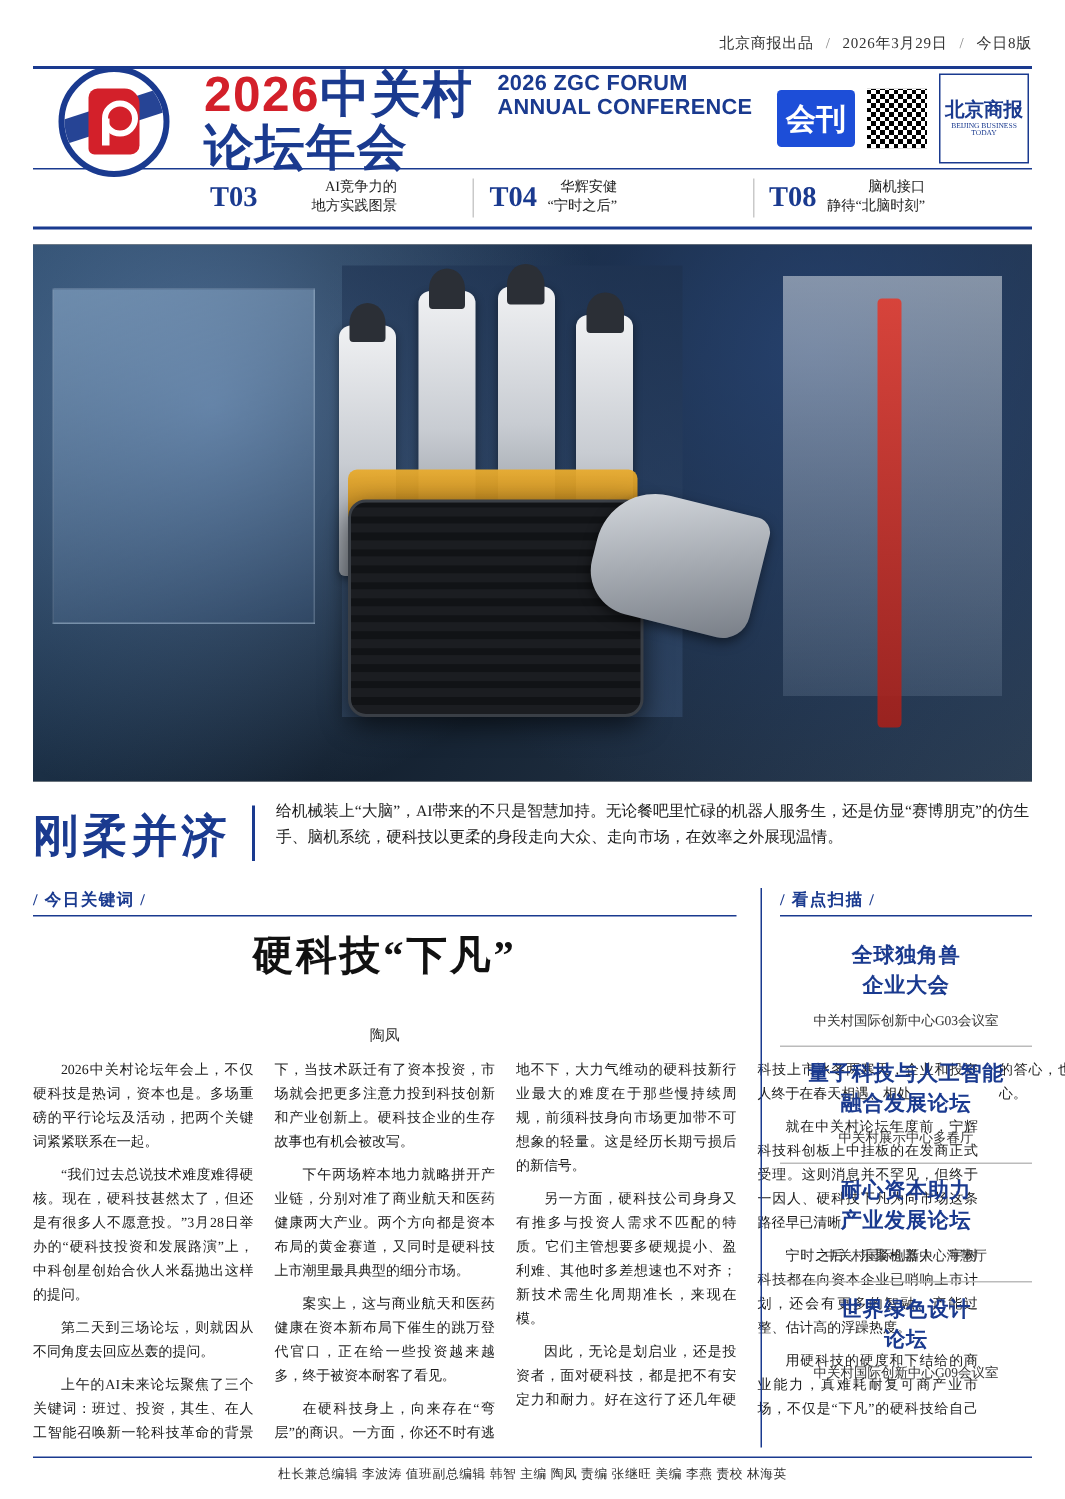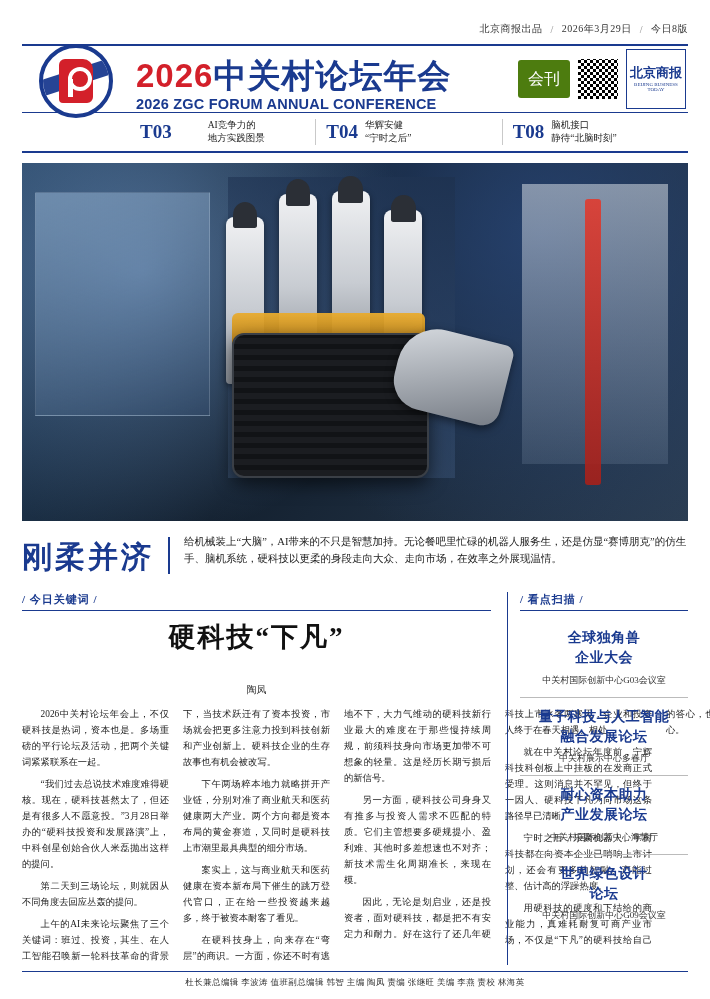--- a/index.html
+++ b/index.html
@@ -94,22 +94,22 @@
     content: "";
     position: absolute;
     left: 9px; top: 20px;
     width: 5px; height: 18px;
     background: #fff;
   }
   .title-block {
     flex: 1;
     padding-left: 6px;
     display: flex;
-    flex-direction: column;
-    justify-content: flex-end;
+    flex-direction: row;
+    justify-content: space-between;
   }
   .title-cn {
     font-size: 33px;
     font-weight: bold;
     color: #1a3a8f;
     letter-spacing: 1px;
     line-height: 1.05;
     font-family: "Liberation Sans", sans-serif;
   }
   .title-cn .year { color: #d3202a; }
@@ -118,24 +118,24 @@
     font-weight: bold;
     color: #1a3a8f;
     letter-spacing: .2px;
     font-family: "Liberation Sans", sans-serif;
     margin-top: 2px;
   }
   .huikan {
     align-self: center;
     width: 52px;
     height: 38px;
-    background: #4d7c0f;
+    background: #1d4ed8;
     color: #fff;
-    font-size: 16px;
-    font-weight: normal;
+    font-size: 20px;
+    font-weight: bold;
     display: flex;
     align-items: center;
     justify-content: center;
     border-radius: 3px;
     margin-right: 6px;
     font-family: "Liberation Sans", sans-serif;
   }
   .qr {
     align-self: center;
     width: 40px; height: 40px;
@@ -190,20 +190,21 @@
   .idx .code {
     font-size: 19px;
     font-weight: bold;
     color: #1a3a8f;
     font-family: "Liberation Serif", serif;
   }
   .idx .txt {
     font-size: 9.5px;
     color: #222;
     line-height: 1.35;
+    text-align: right;
   }
 
   
   .photo {
     margin-top: 10px;
     height: 358px;
     position: relative;
     overflow: hidden;
     background: #0d1822;
   }

